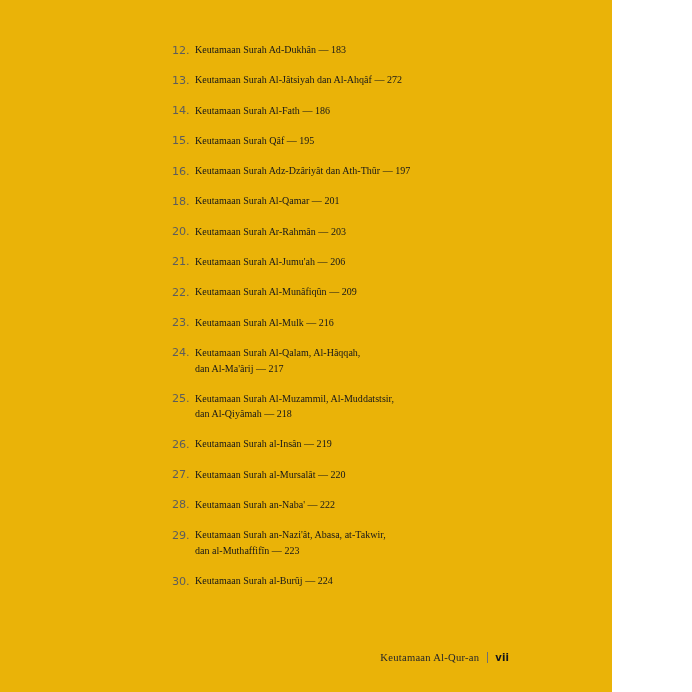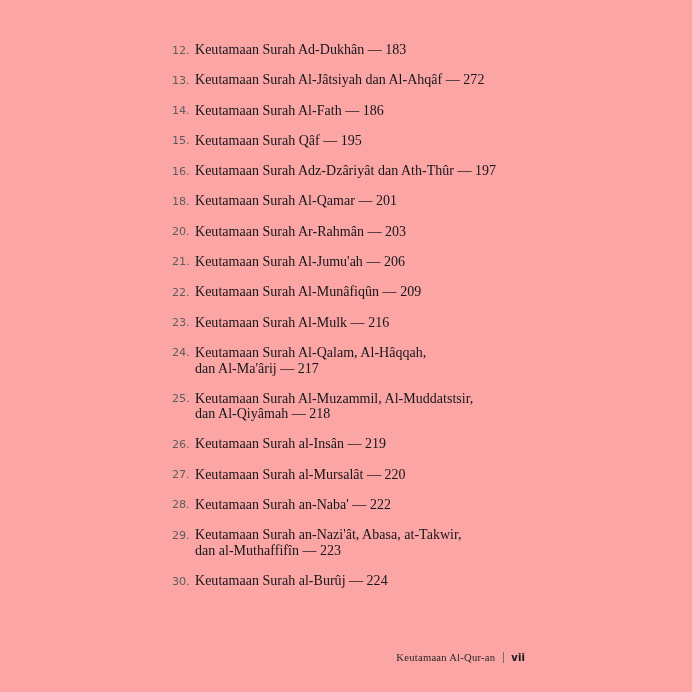--- a/index.html
+++ b/index.html
@@ -9,23 +9,23 @@
   body {
     width: 692px;
     height: 692px;
     background: #ffffff;
     font-family: "Liberation Serif", "DejaVu Serif", serif;
     overflow: hidden;
   }
 
   .page {
     position: relative;
-    width: 692px;
+    width: 612px;
     height: 692px;
-    background: #fca5a5;
+    background: #eab308;
   }
 
   
   .toc-list {
     position: absolute;
     left: 172px;
     top: 42px;
     width: 360px;
   }
 
@@ -43,36 +43,35 @@
     font-family: "DejaVu Sans", "Liberation Sans", sans-serif;
     font-size: 11.2px;
     line-height: 15.6px;
     padding-top: 0.5px;
     letter-spacing: -0.1px;
   }
 
   .entry-text {
     flex: 1 1 auto;
     color: #15161a;
-    font-size: 14px;
+    font-size: 10px;
     line-height: 15.8px;
     letter-spacing: 0.02px;
     white-space: pre-line;
   }
 
   
   .footer {
     position: absolute;
     left: 0;
     top: 650px;
     width: 509px;
     display: flex;
     justify-content: flex-end;
     align-items: baseline;
-    padding-left: 16px;
   }
 
   .footer-title {
     color: #25262a;
     font-size: 10.6px;
     letter-spacing: 0.25px;
   }
 
   .footer-rule {
     display: inline-block;

